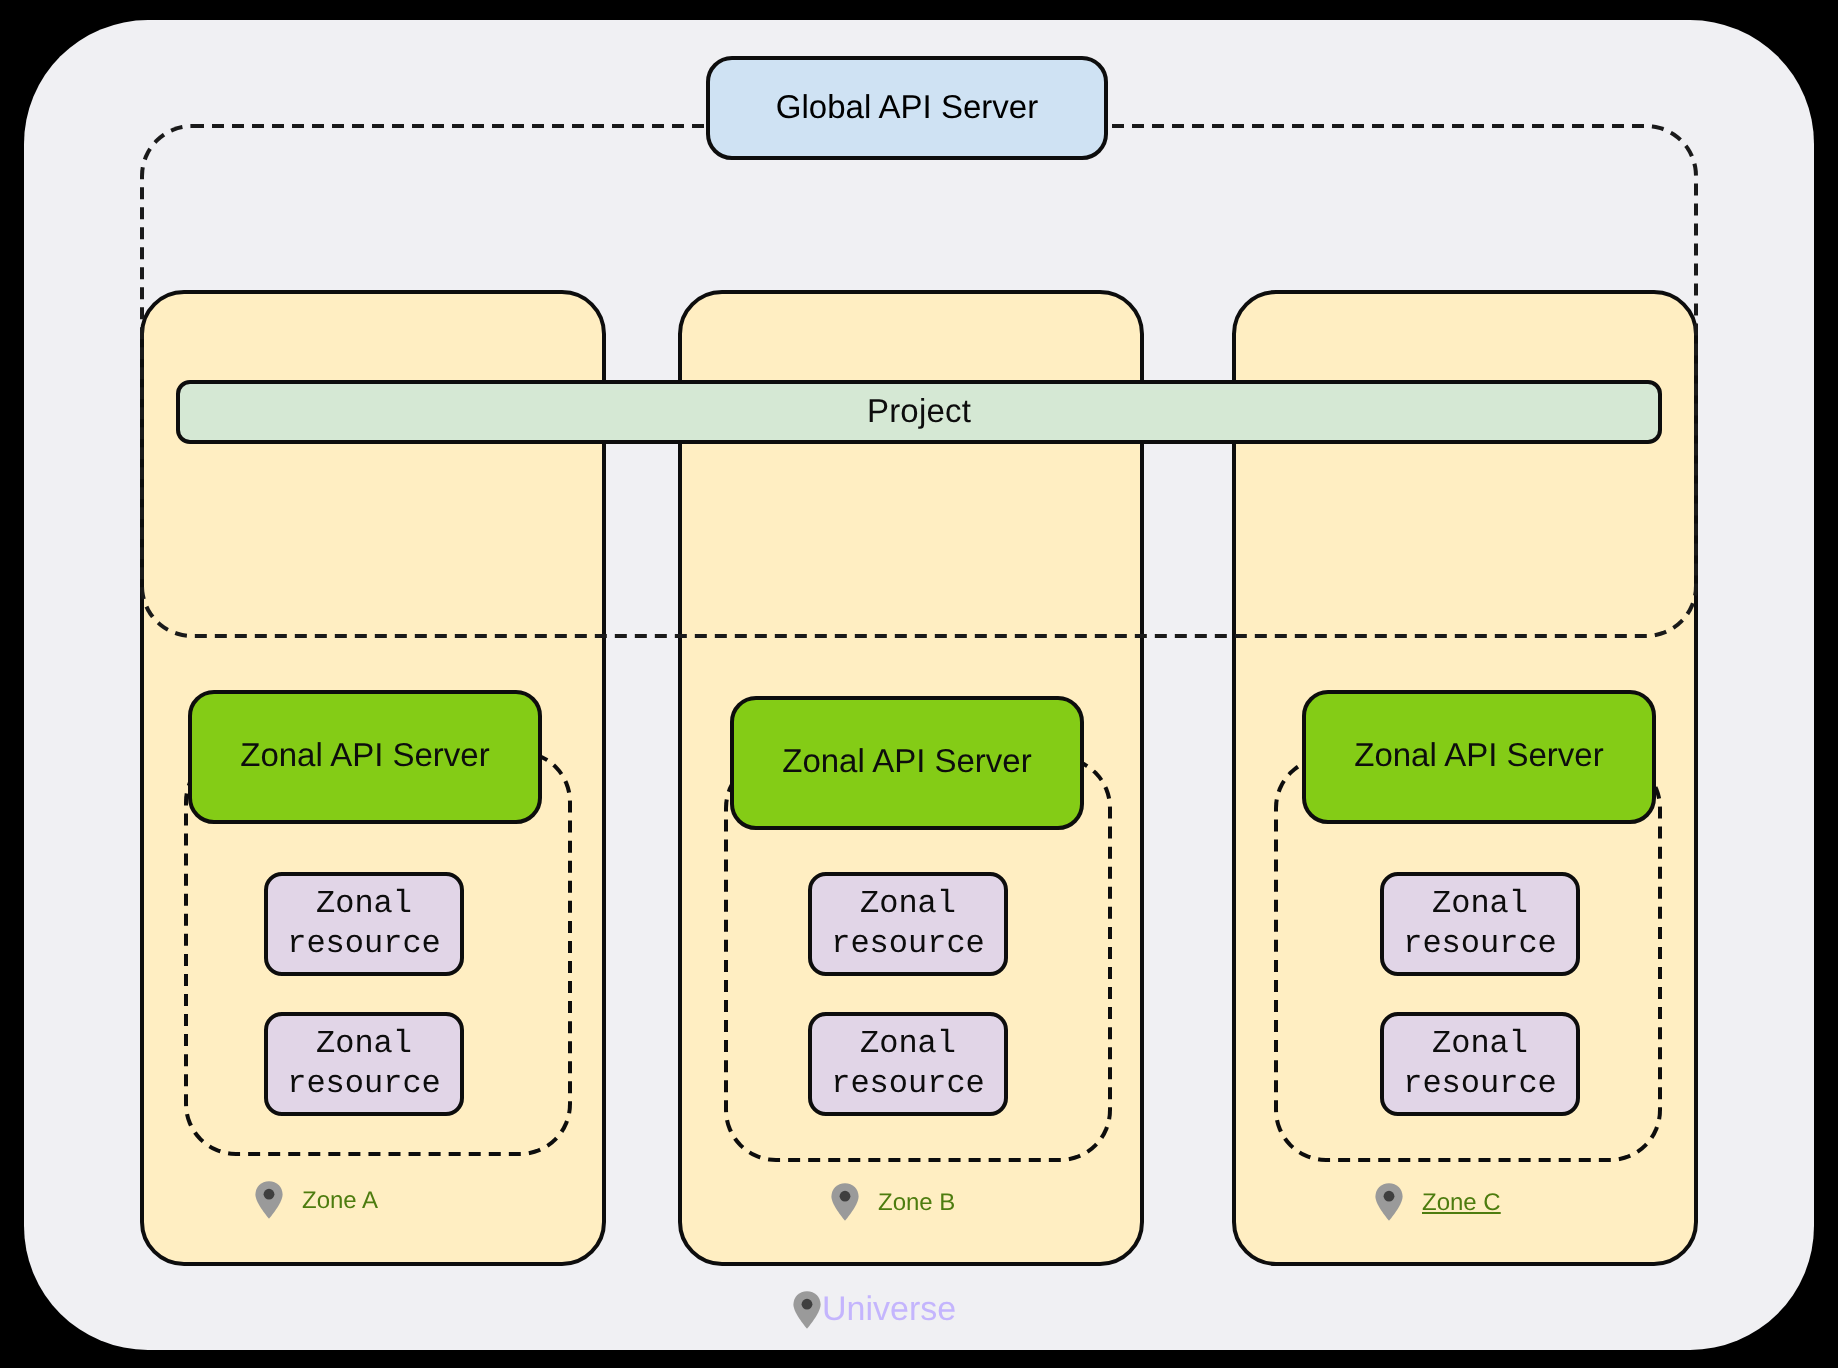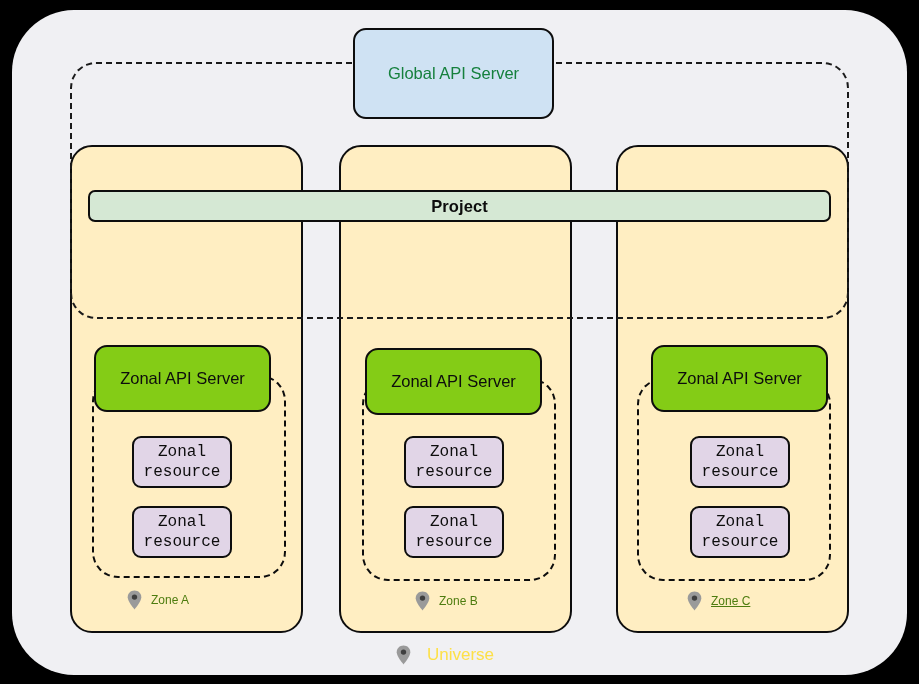--- a/index.html
+++ b/index.html
@@ -70,41 +70,40 @@
     background: #d5e8d4;
     border: 2px solid #0d0d0d;
     border-radius: 7px;
     box-sizing: border-box;
     display: flex;
     align-items: center;
     justify-content: center;
     font-size: 16.5px;
     color: #0d0d0d;
     letter-spacing: 0.1px;
-    font-weight: bold;
   }
   .bar-project  { top: 190px; }
   .bar-resource { top: 250px; }
 
   
   .global-api-server {
     position: absolute;
     left: 353px;
     top: 28px;
     width: 201px;
-    height: 91px;
+    height: 52px;
     background: #cfe2f3;
     border: 2px solid #0d0d0d;
     border-radius: 13px;
     box-sizing: border-box;
     display: flex;
     align-items: center;
     justify-content: center;
     font-size: 16.5px;
-    color: #15803d;
+    color: #000000;
   }
 
   
   .zone-inner {
     position: absolute;
     border: 2px dashed #0d0d0d;
     border-radius: 26px;
     box-sizing: border-box;
     background: transparent;
   }
@@ -153,23 +152,23 @@
     font-size: 12px;
     color: #4d7c0f;
     white-space: nowrap;
   }
   .universe-label {
     position: absolute;
     left: 396px;
     top: 645px;
     display: flex;
     align-items: center;
-    gap: 16px;
+    gap: 0;
     font-size: 17px;
-    color: #fde047;
+    color: #c4b5fd;
     white-space: nowrap;
   }
   .pin-icon {
     display: inline-block;
     width: 15px;
     height: 20px;
     flex: none;
   }
 </style>
 </head>

